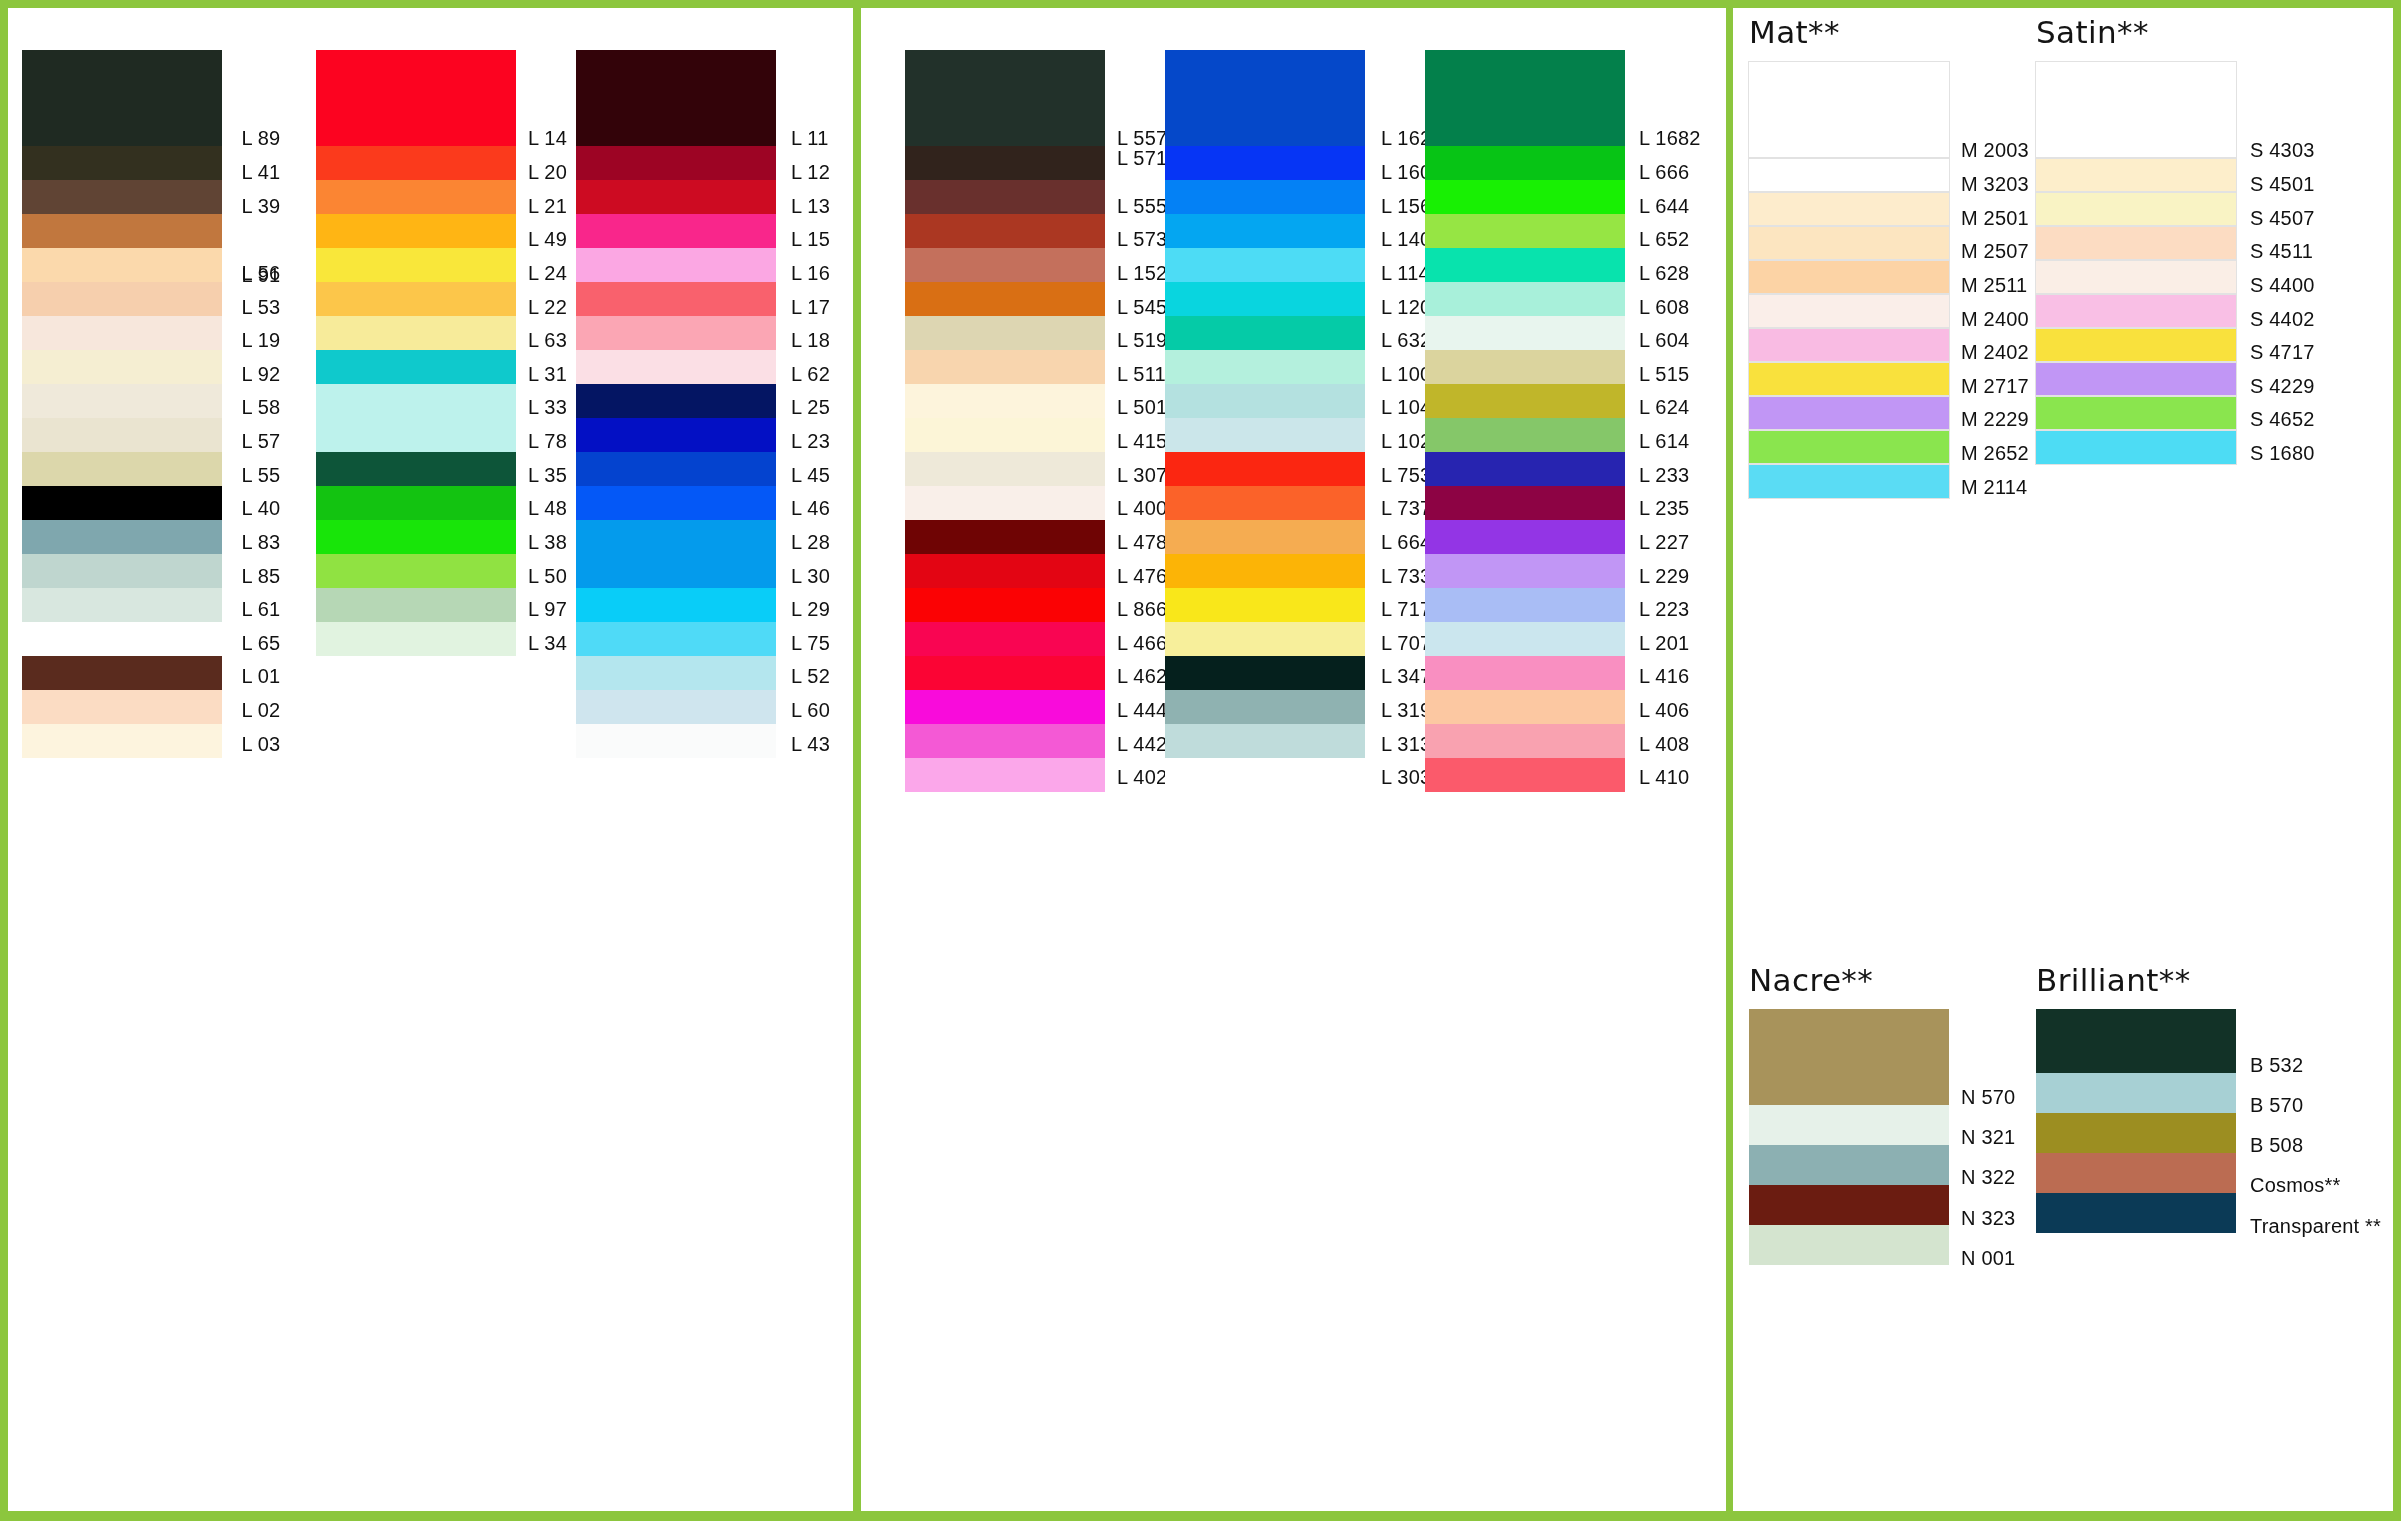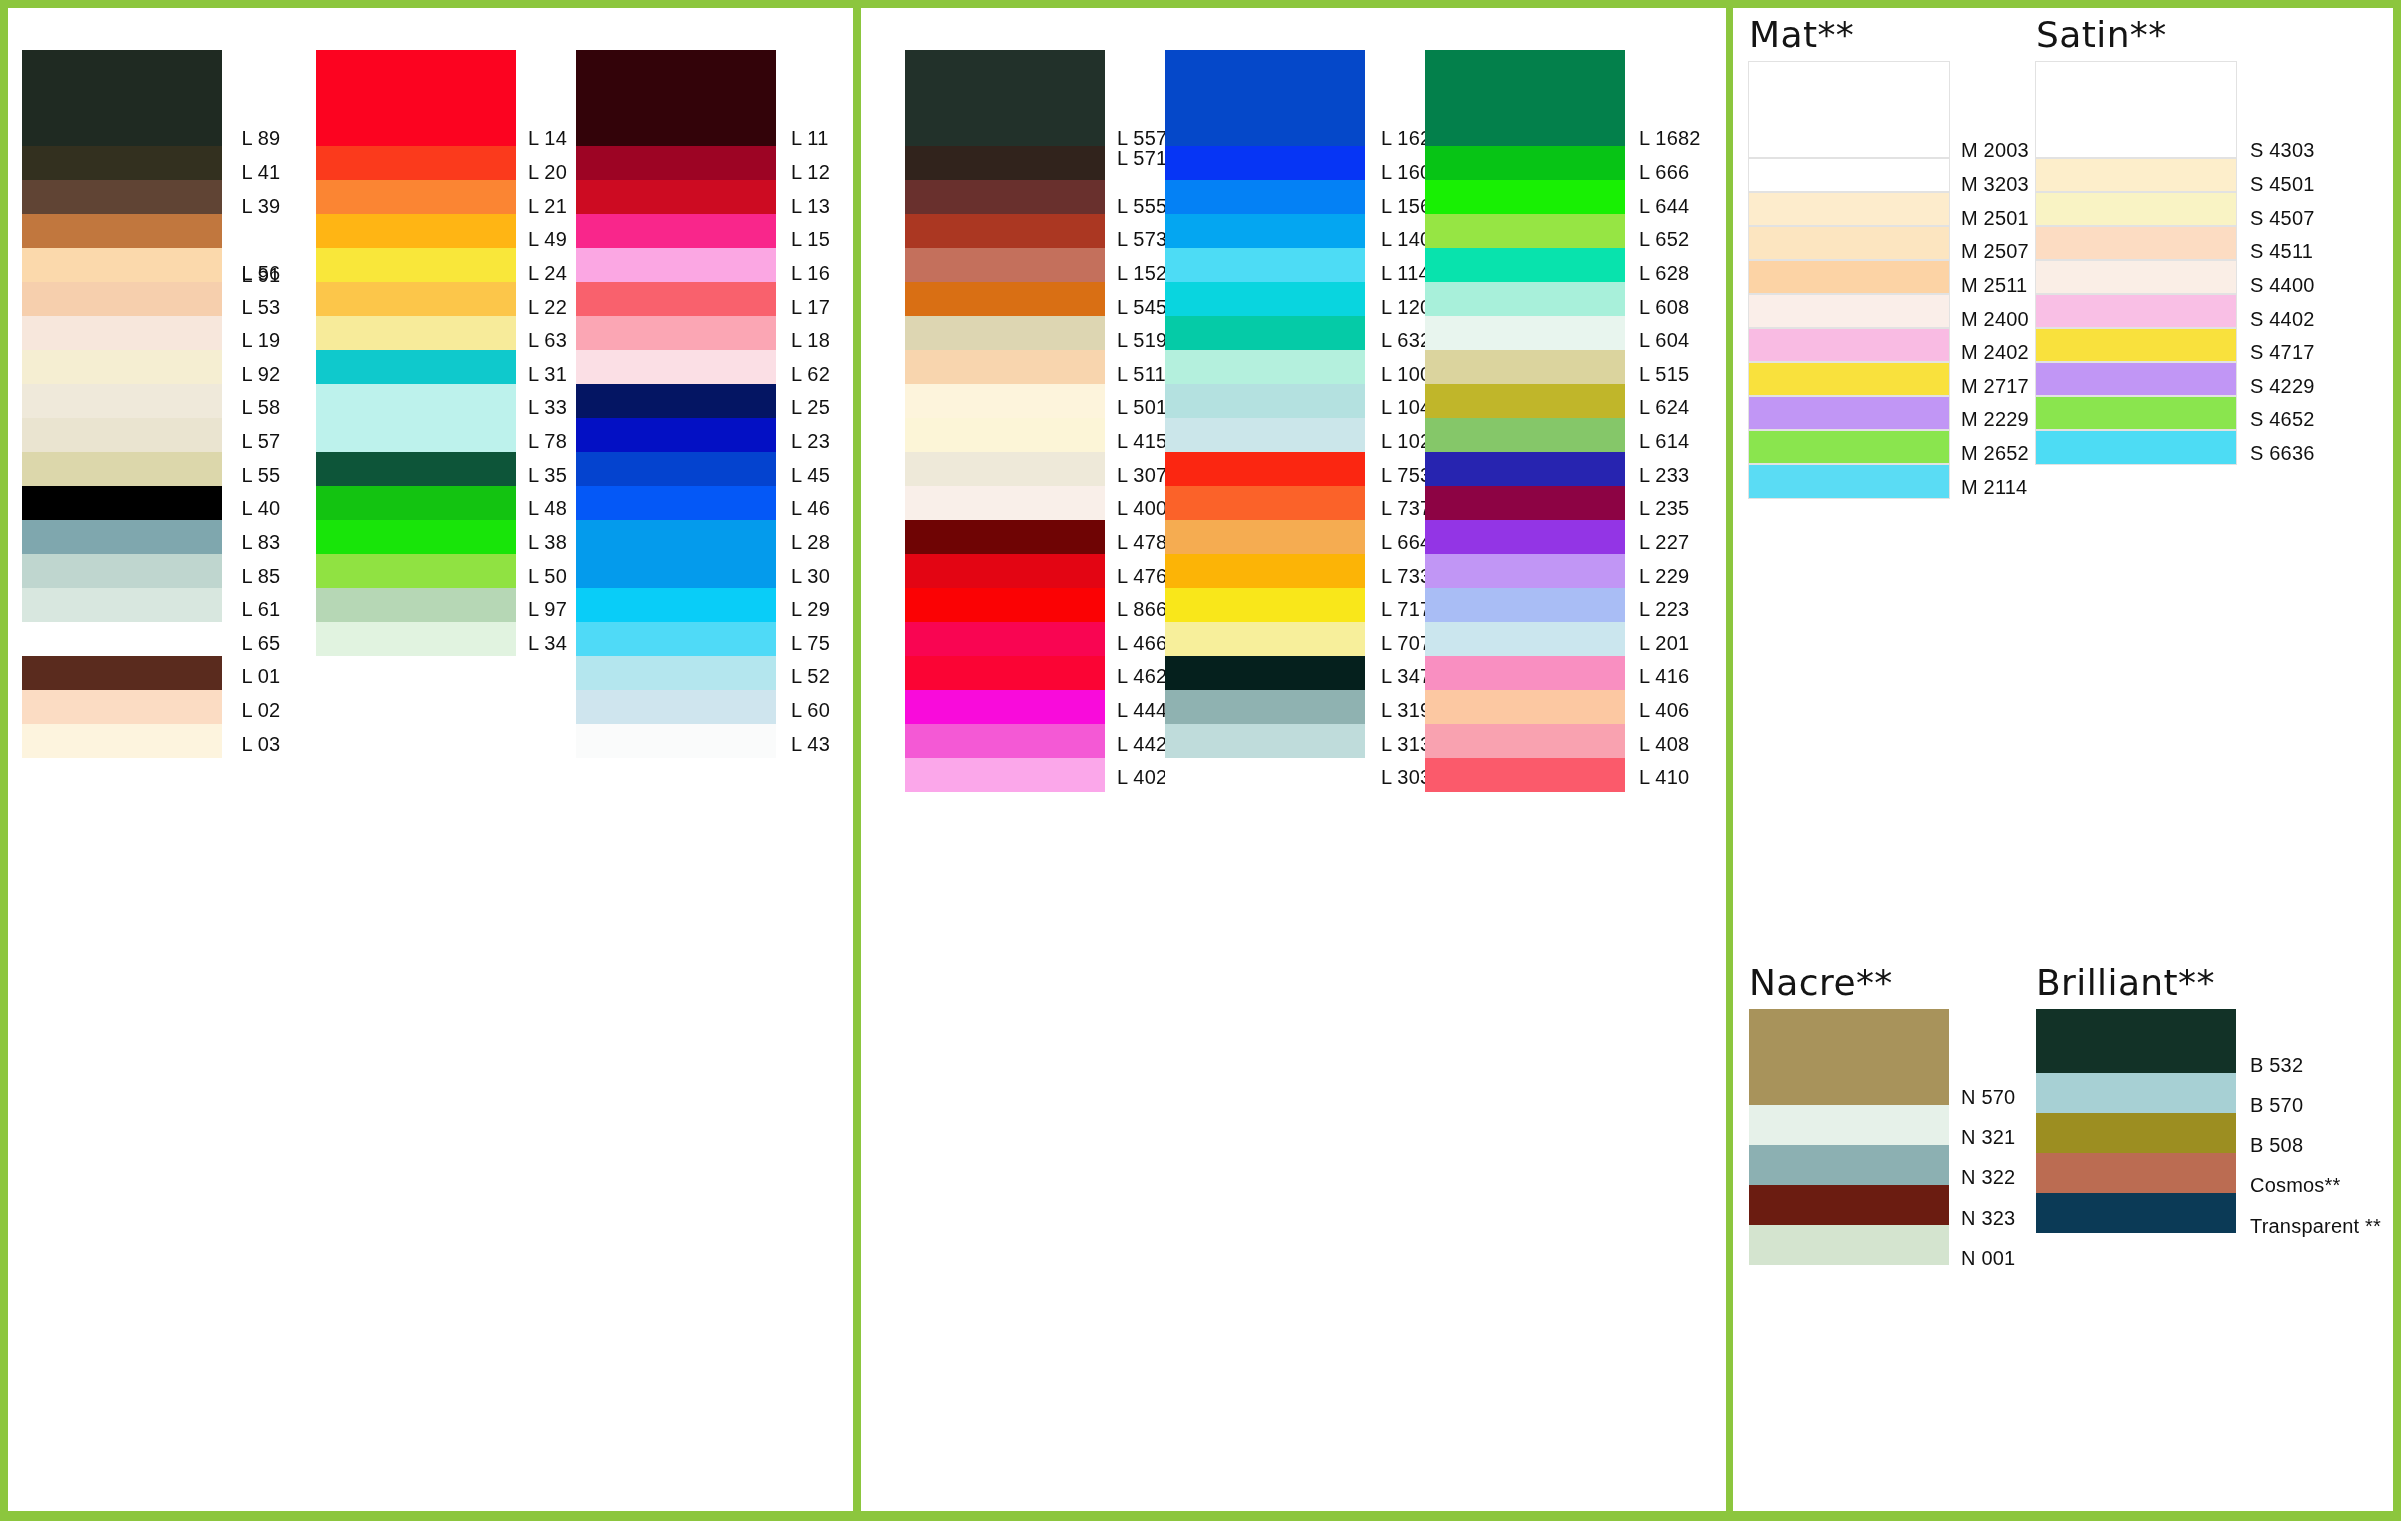--- a/index.html
+++ b/index.html
@@ -29,21 +29,21 @@
     position:absolute;
     font-size:20px;
     color:#111111;
     white-space:nowrap;
     letter-spacing:0.2px;
     line-height:1;
     font-family:"Liberation Sans", sans-serif;
   }
   .section-title {
     position:absolute;
-    font-size:36px;
+    font-size:31px;
     color:#141414;
     white-space:nowrap;
     font-family:"DejaVu Sans", sans-serif;
     font-weight:400;
     letter-spacing:0.4px;
   }
   .hairline { outline:0.8px solid #e2e2e2; outline-offset:-0.8px; }
 </style>
 </head>
 <body>
@@ -370,21 +370,21 @@
         <div class="labels" style="left: 214px; top: 0px;">
           <div class="lbl" style="top: 78px; left: 0px;">S 4303</div>
           <div class="lbl" style="top: 112px; left: 0px;">S 4501</div>
           <div class="lbl" style="top: 146px; left: 0px;">S 4507</div>
           <div class="lbl" style="top: 179px; left: 0px;">S 4511</div>
           <div class="lbl" style="top: 213px; left: 0px;">S 4400</div>
           <div class="lbl" style="top: 247px; left: 0px;">S 4402</div>
           <div class="lbl" style="top: 280px; left: 0px;">S 4717</div>
           <div class="lbl" style="top: 314px; left: 0px;">S 4229</div>
           <div class="lbl" style="top: 347px; left: 0px;">S 4652</div>
-          <div class="lbl" style="top: 381px; left: 0px;">S 6636</div>
+          <div class="lbl" style="top: 381px; left: 0px;">S 1680</div>
         </div>
       </div>
     <div class="col" id="g-col-nacre" style="left: 16px; top: 1001px; width: 200px;">
         <div class="swatch-stack" style="left: 0px; top: 0px; width: 200px;">
           <div class="sw" title="N 570" style="height: 96px; background: rgb(168, 147, 91);"></div>
           <div class="sw" title="N 321" style="height: 40px; background: rgb(230, 241, 233);"></div>
           <div class="sw" title="N 322" style="height: 40px; background: rgb(140, 176, 178);"></div>
           <div class="sw" title="N 323" style="height: 40px; background: rgb(107, 28, 17);"></div>
           <div class="sw" title="N 000" style="height: 40px; background: rgb(212, 228, 207);"></div>
         </div>

